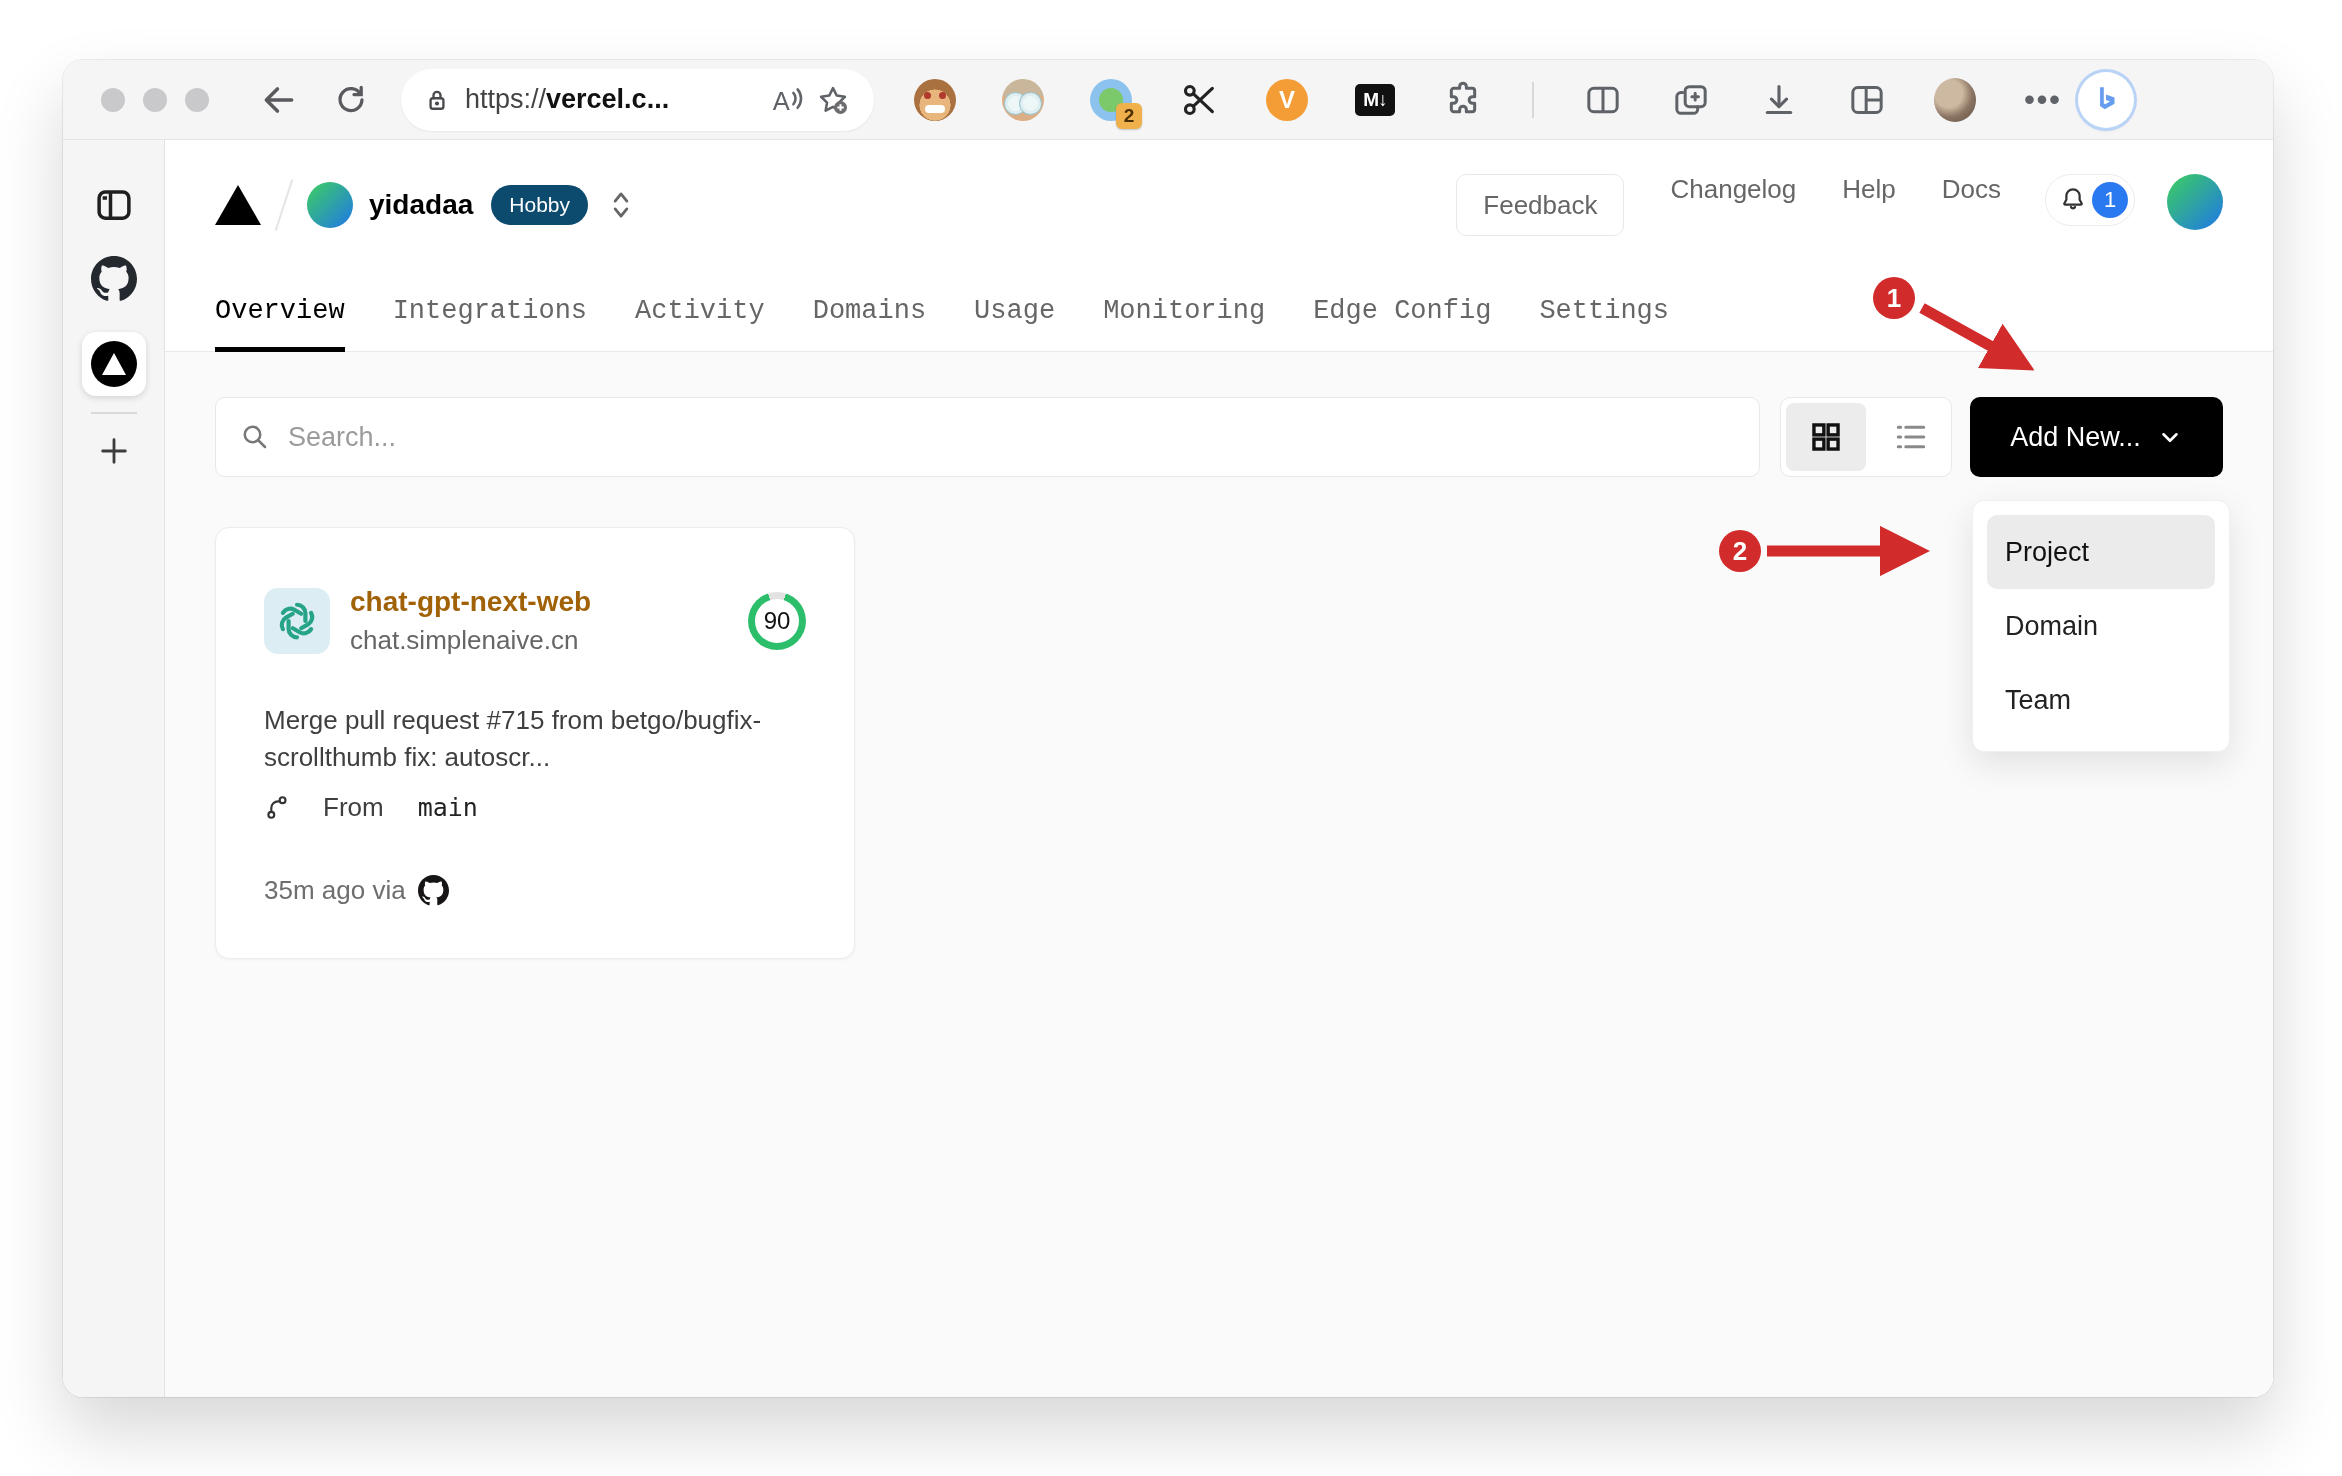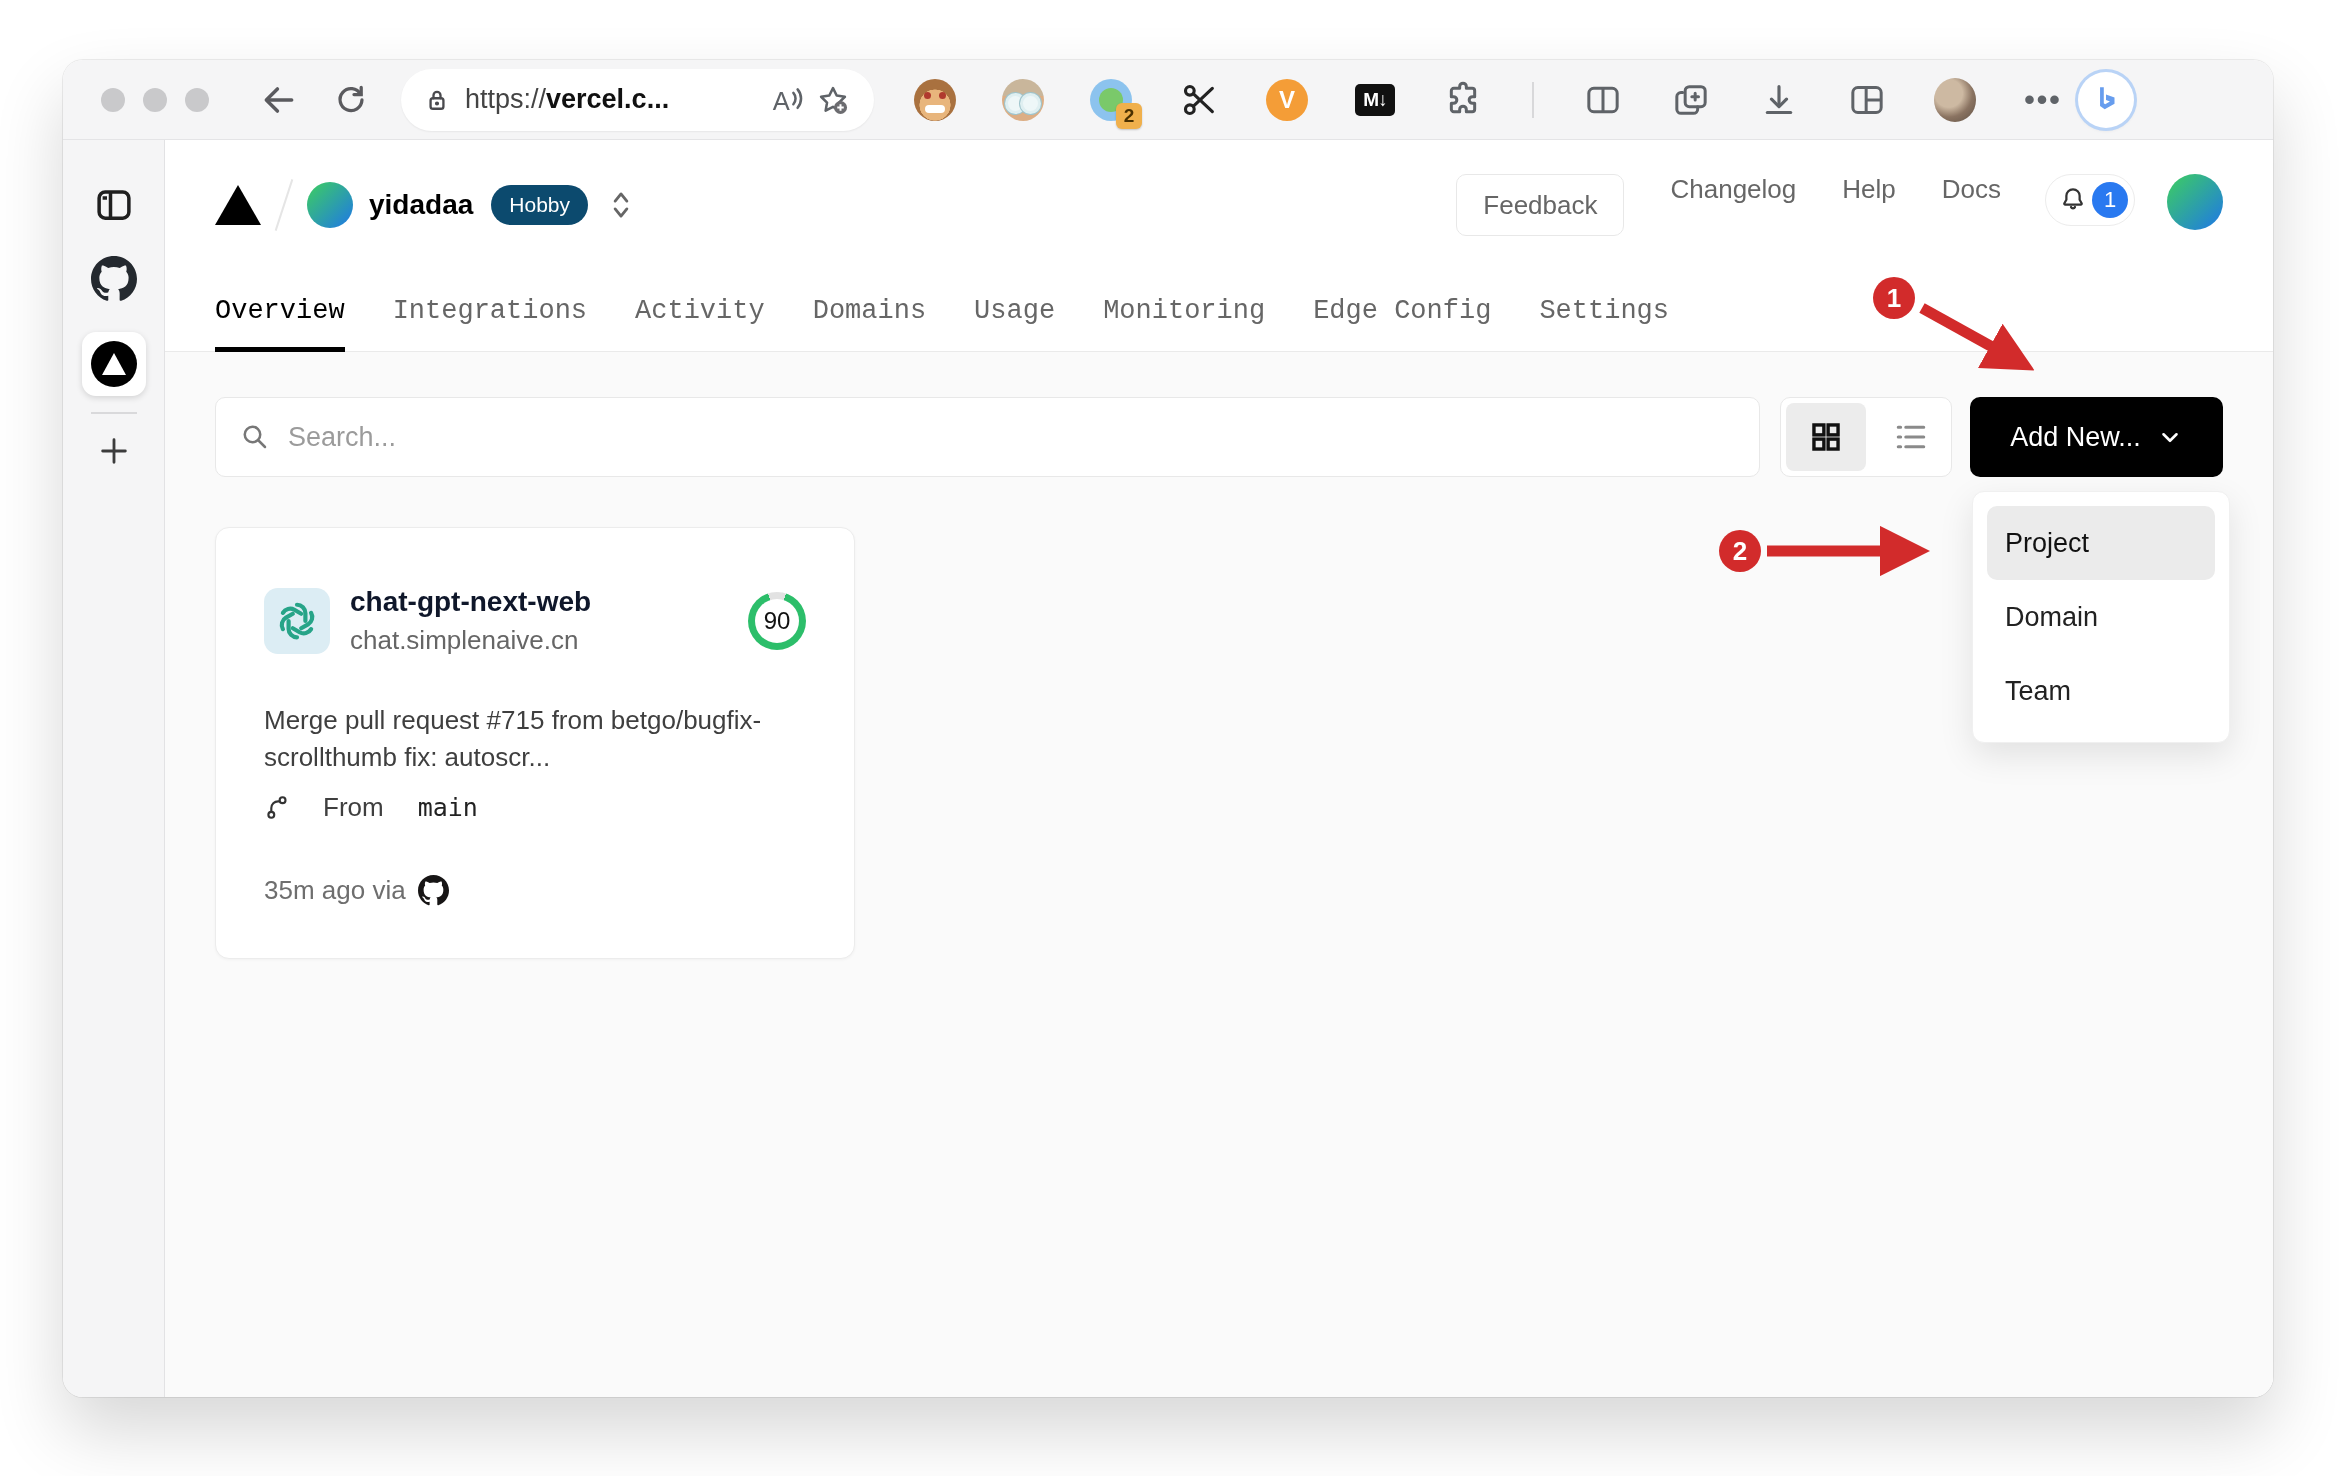--- a/index.html
+++ b/index.html
@@ -75,31 +75,31 @@
   .view-toggle { width:172px; background:#fff; border:1px solid #e8e8e8; border-radius:10px; display:flex; align-items:center; margin-right:18px; flex:none; }
   .vt-grid { width:80px; height:68px; margin:5px; background:#ececec; border-radius:8px; display:flex; align-items:center; justify-content:center; }
   .vt-list { flex:1; display:flex; align-items:center; justify-content:center; }
   .add-btn { width:253px; background:#000; border-radius:10px; color:#fff; font-size:27px; font-weight:500; display:flex; align-items:center; justify-content:center; gap:16px; flex:none; }
 
   
   .card { margin-top:50px; width:640px; background:#fff; border:1px solid #ececec; border-radius:14px; padding:58px 48px 52px; box-shadow:0 1px 3px rgba(0,0,0,.04); }
   .card-head { display:flex; align-items:center; }
   .proj-icon { width:66px; height:66px; border-radius:14px; background:#dcedf4; display:flex; align-items:center; justify-content:center; flex:none; }
   .proj-meta { margin-left:20px; }
-  .proj-name { font-size:28px; font-weight:700; color:#0f172a; }
+  .proj-name { font-size:28px; font-weight:700; color:#a16207; }
   .proj-domain { font-size:26px; color:#666; margin-top:7px; }
   .score { margin-left:auto; width:58px; height:58px; border-radius:50%; background:conic-gradient(from 18deg,#2cbe6a 0 324deg,#e2e2e2 324deg 360deg); position:relative; flex:none; }
   .score-inner { position:absolute; inset:7px; border-radius:50%; background:#fff; display:flex; align-items:center; justify-content:center; font-size:24px; color:#111; }
   .commit { margin-top:46px; width:510px; font-size:26px; color:#3f3f3f; line-height:1.42; }
   .branch-row { margin-top:16px; display:flex; align-items:center; color:#3f3f3f; font-size:26px;gap:20px; }
   .branch-name { font-family:"DejaVu Sans Mono","Liberation Mono",monospace; font-size:25px; color:#222; margin-left:14px; }
   .card-foot { margin-top:52px; display:flex; align-items:flex-end; color:#6e6e6e; font-size:26px; gap:12px; }
 
   
-  .dropdown { position:absolute; left:1807px; top:351px; width:258px; background:#fff; border:1px solid #f0f0f0; border-radius:12px; box-shadow:0 12px 34px rgba(0,0,0,.10); padding:14px; z-index:5;text-align:right; }
+  .dropdown { position:absolute; left:1807px; top:360px; width:258px; background:#fff; border:1px solid #f0f0f0; border-radius:12px; box-shadow:0 12px 34px rgba(0,0,0,.10); padding:14px; z-index:5;text-align:right; }
   .dd-item { height:74px; display:flex; align-items:center; padding-left:18px; font-size:27px; color:#222; border-radius:10px; }
   .dd-item.active { background:#ebebeb; color:#111; }
 
   
   .anno-overlay { position:absolute; inset:0; pointer-events:none; z-index:9; }
   .anno-circle { position:absolute; width:42px; height:42px; border-radius:50%; background:#d22b2b; color:#fff; font-size:26px; font-weight:700; display:flex; align-items:center; justify-content:center; z-index:10; pointer-events:none; }
   .anno-1 { left:1708px; top:137px; }
   .anno-2 { left:1554px; top:390px; }
 
   svg { display:block; }

